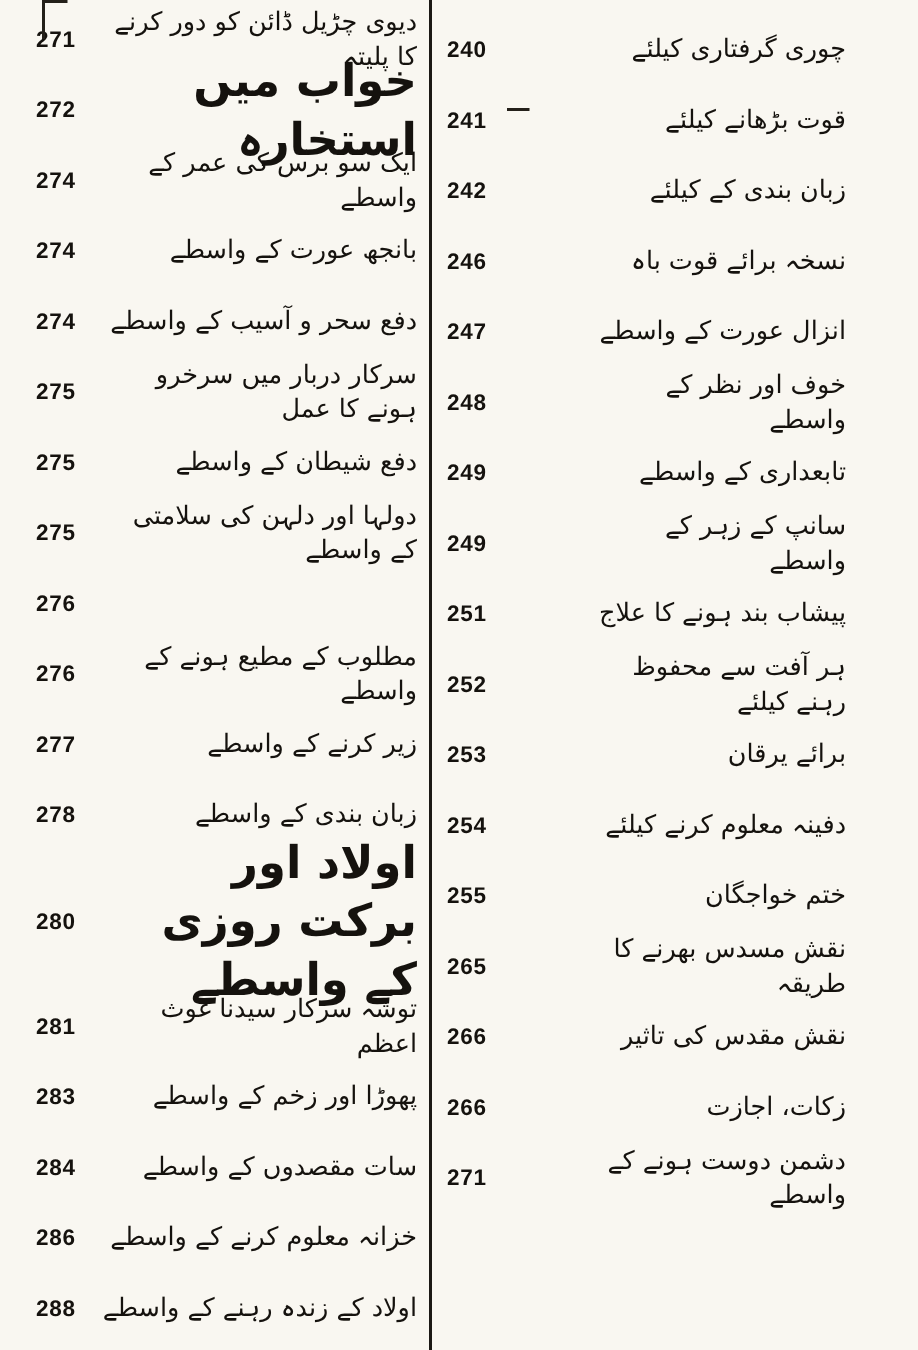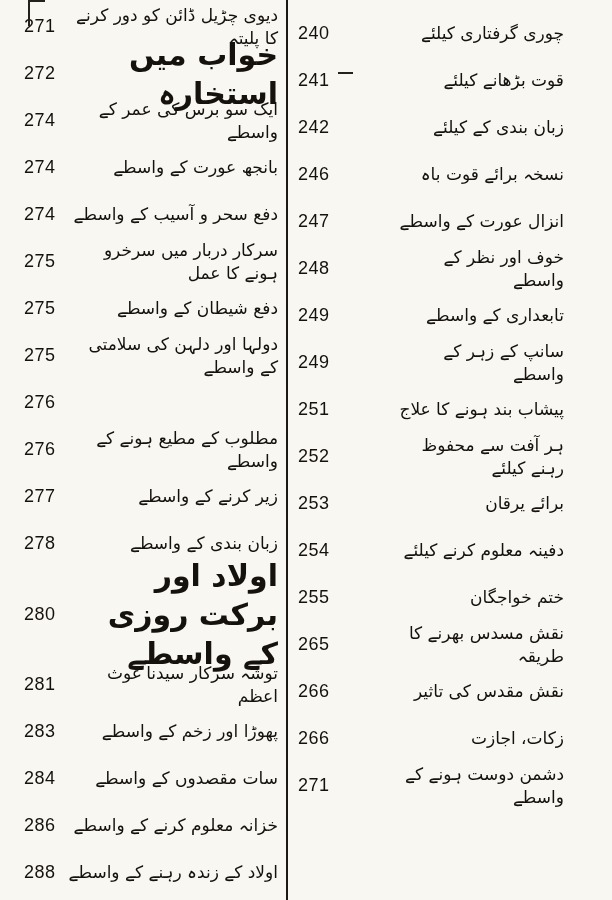--- a/index.html
+++ b/index.html
@@ -17,23 +17,24 @@
   .col-left{
     width:288px;
     border-right:2px solid #1c1915;
     padding-top:3px;
   }
   .col-right{flex:1;padding-top:10px;}
   .row{display:flex;align-items:center;height:47px;}
   .row.tall{height:94px;}
   .num{
     font-family:"Liberation Sans",sans-serif;
-    font-size:18px;
+    font-size:15px;
     letter-spacing:0.5px;
     flex:0 0 auto;
+    font-weight:bold;
   }
   .col-left .num{width:62px;padding-left:24px;box-sizing:border-box;}
   .col-right .num{width:56px;padding-left:10px;box-sizing:border-box;}
   .txt{
     flex:1;
     direction:rtl;
     text-align:right;
     font-size:17px;
     line-height:1.3;
     white-space:pre-line;

